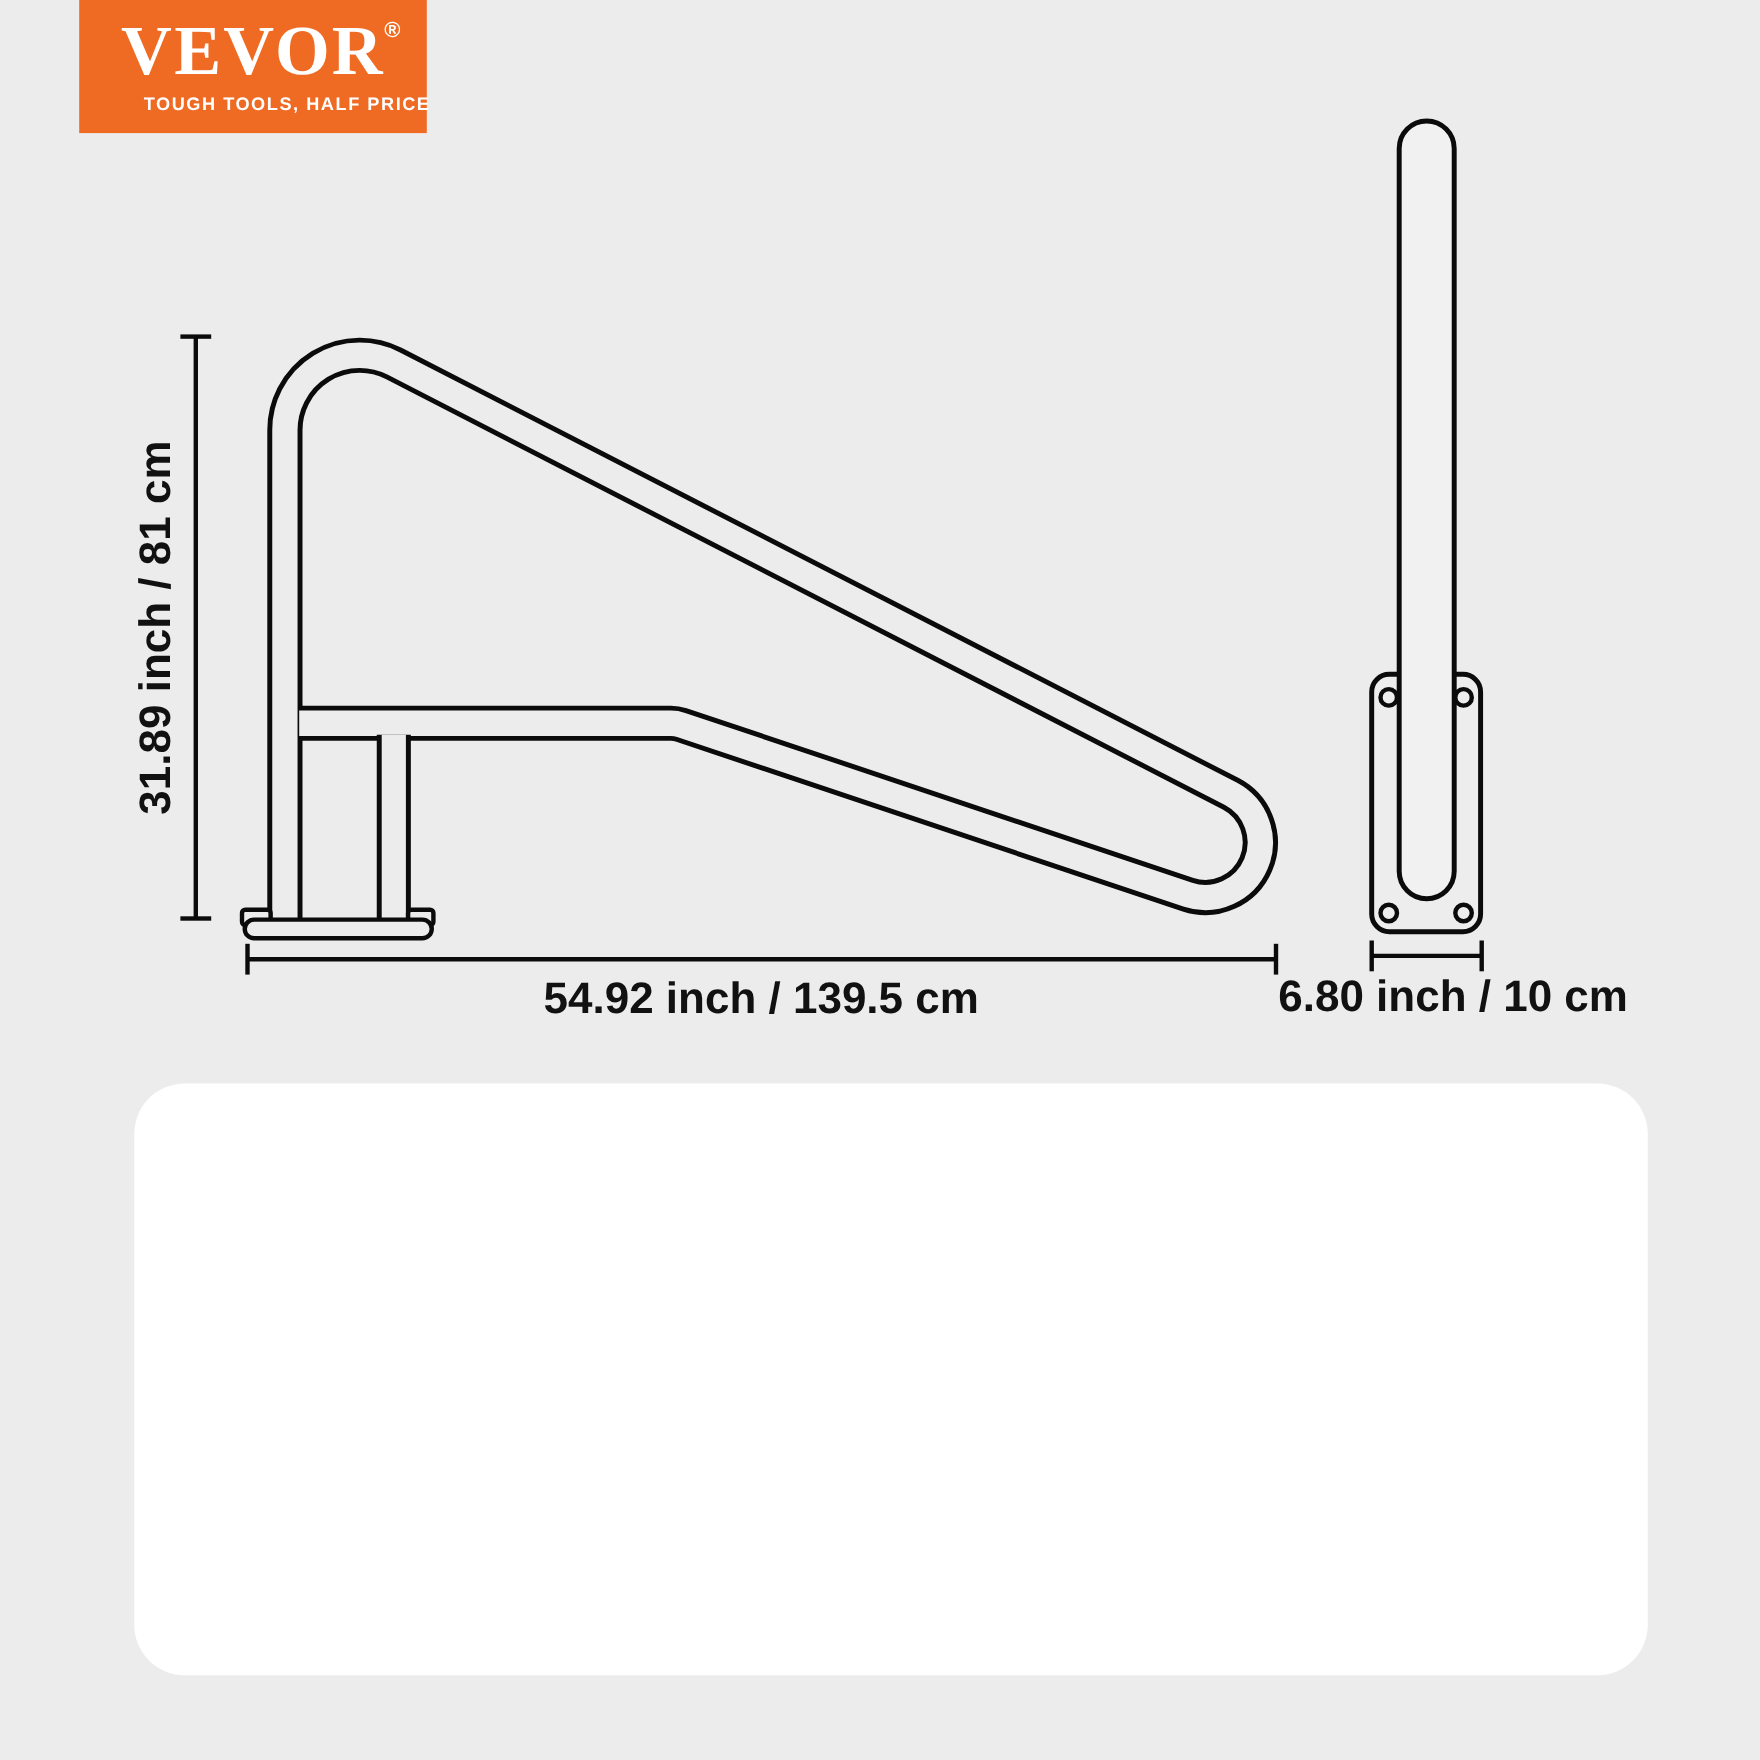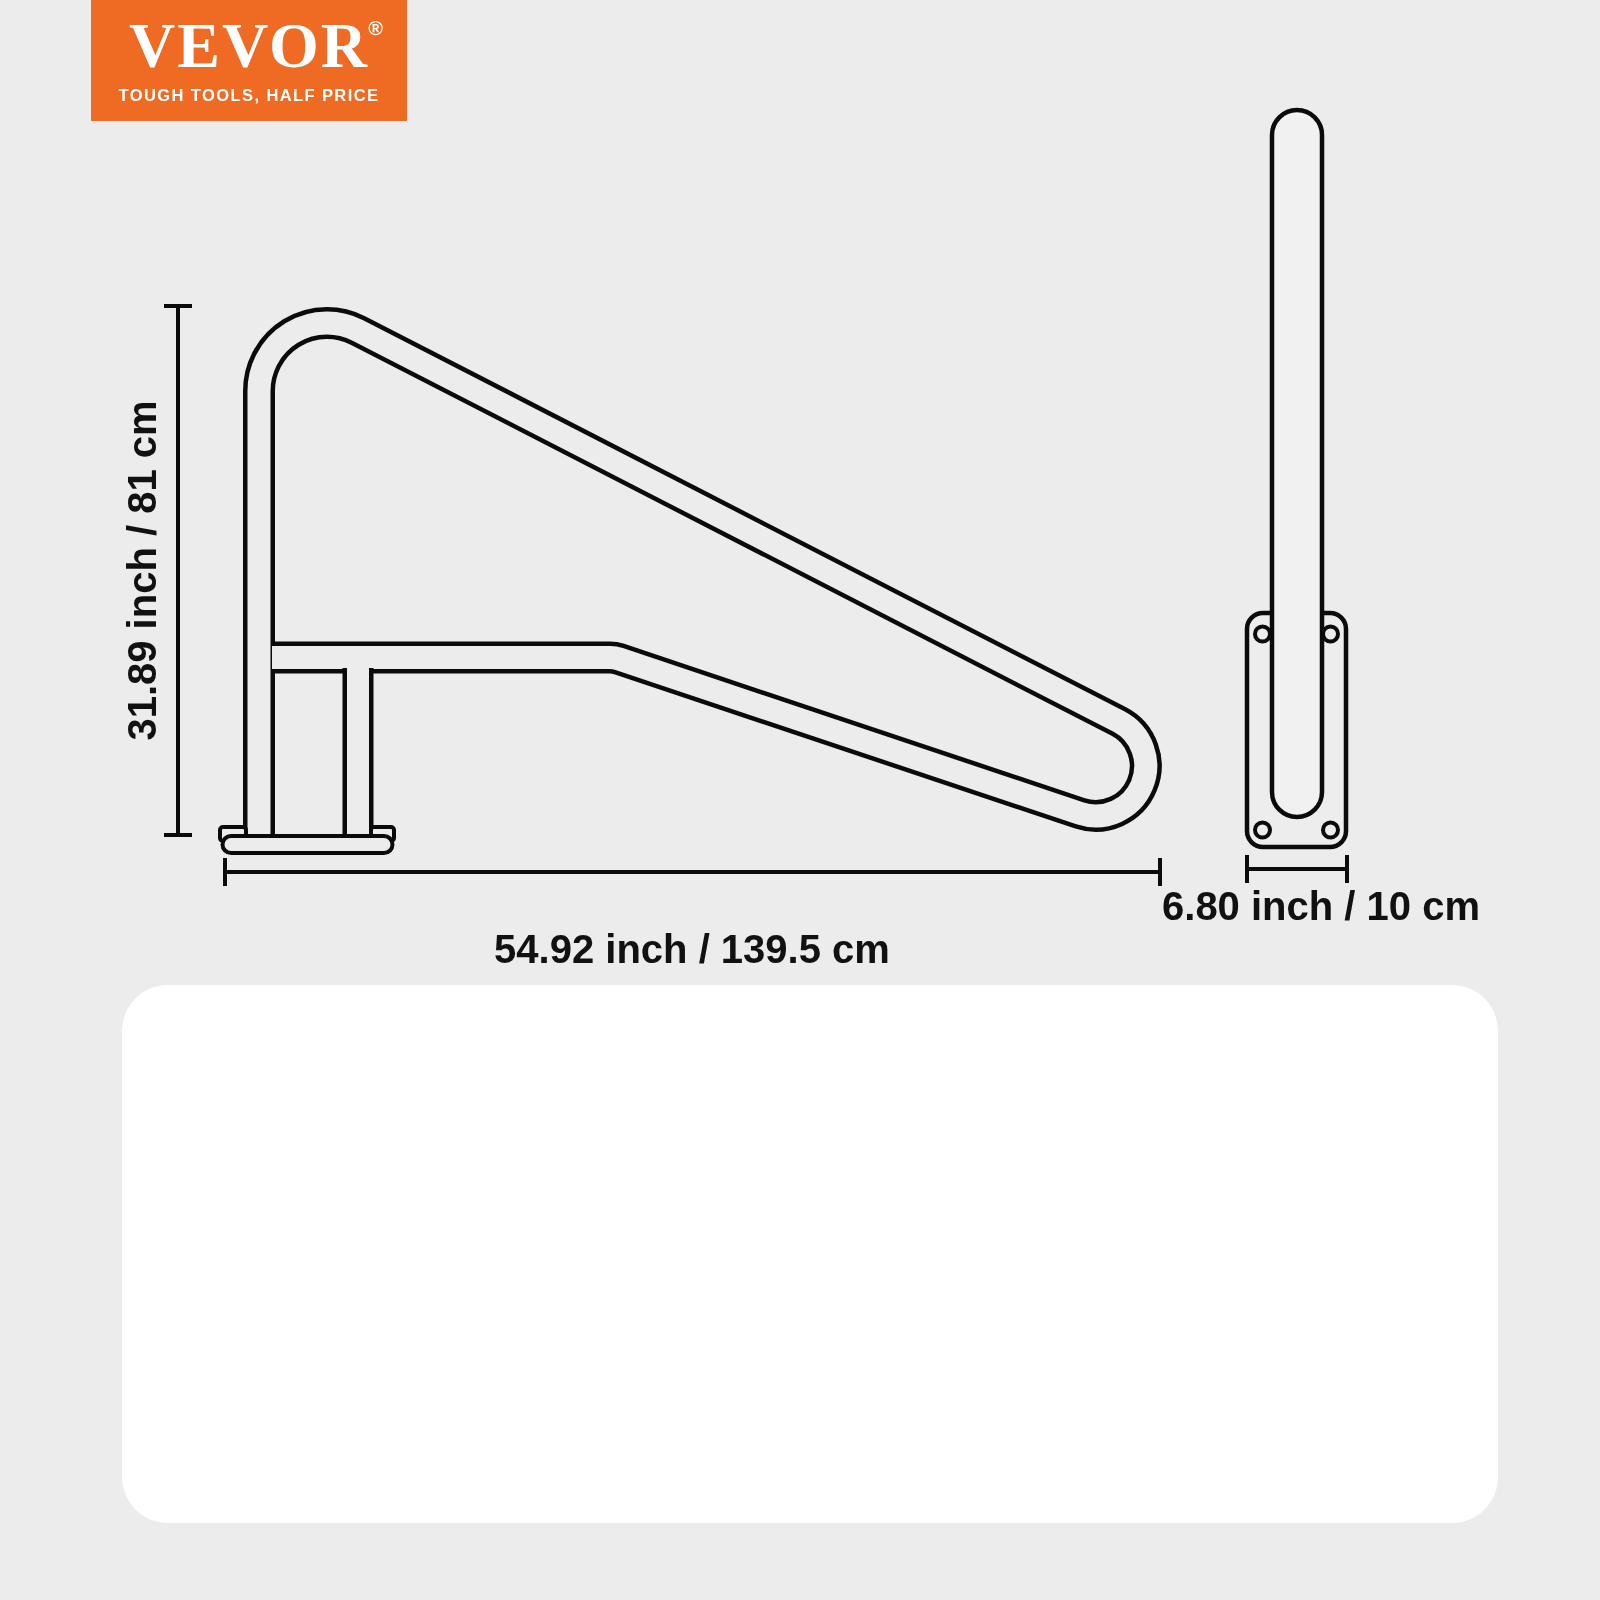--- a/index.html
+++ b/index.html
@@ -5,37 +5,37 @@
   html,body{margin:0;padding:0;}
   body{
     width:1600px;height:1600px;
     position:relative;
     background:var(--bg,#ECECEC);
     font-family:"Liberation Sans", sans-serif;
     overflow:hidden;
   }
   
   .logo{
-    position:absolute;left:91px;top:0;width:316px;height:121px;
+    position:absolute;left:72px;top:0;width:316px;height:121px;
     background:var(--accent,#EF6A22);
     color:#fff;text-align:center;
   }
   .logo-word-row{
     position:absolute;left:0;top:14px;width:100%;
     font-family:"Liberation Serif", serif;
     font-weight:700;font-size:64px;line-height:64px;letter-spacing:2px;
   }
   .logo-reg{
     position:absolute;top:18px;right:24px;
     font-family:"Liberation Sans", sans-serif;
     font-size:20px;font-weight:700;line-height:20px;letter-spacing:0;
   }
   .logo-tagline{
     position:absolute;left:0;top:86px;width:100%;
-    font-size:16.5px;font-weight:700;letter-spacing:1.4px;
+    font-size:16.5px;font-weight:700;letter-spacing:1.4px;padding-left:31px;
   }
   
   svg.diagram{position:absolute;left:0;top:0;}
   .dim-label{
     position:absolute;color:#111;
     font-size:40px;font-weight:700;white-space:nowrap;
   }
   .dim-label.vertical{
     transform:rotate(-90deg);
     transform-origin:center center;
@@ -92,21 +92,21 @@
   </g>
 
   <g stroke="#0B0B0B" stroke-width="4">
     <line x1="1247" y1="869" x2="1347" y2="869"></line>
     <line x1="1247" y1="855" x2="1247" y2="883"></line>
     <line x1="1347" y1="855" x2="1347" y2="883"></line>
   </g>
 </svg>
 
 <div class="dim-label vertical" style="left:-38px;top:548px;width:360px;text-align:center;">31.89 inch / 81 cm</div>
-<div class="dim-label" style="left:442px;top:886px;width:500px;text-align:center;margin-top:41px;">54.92 inch / 139.5 cm</div>
+<div class="dim-label" style="left:442px;top:886px;width:500px;text-align:center;">54.92 inch / 139.5 cm</div>
 <div class="dim-label" style="left:1156px;top:884px;width:330px;text-align:center;">6.80 inch / 10 cm</div>
 
 <div class="card">
 
   
   
   
   
 
   

